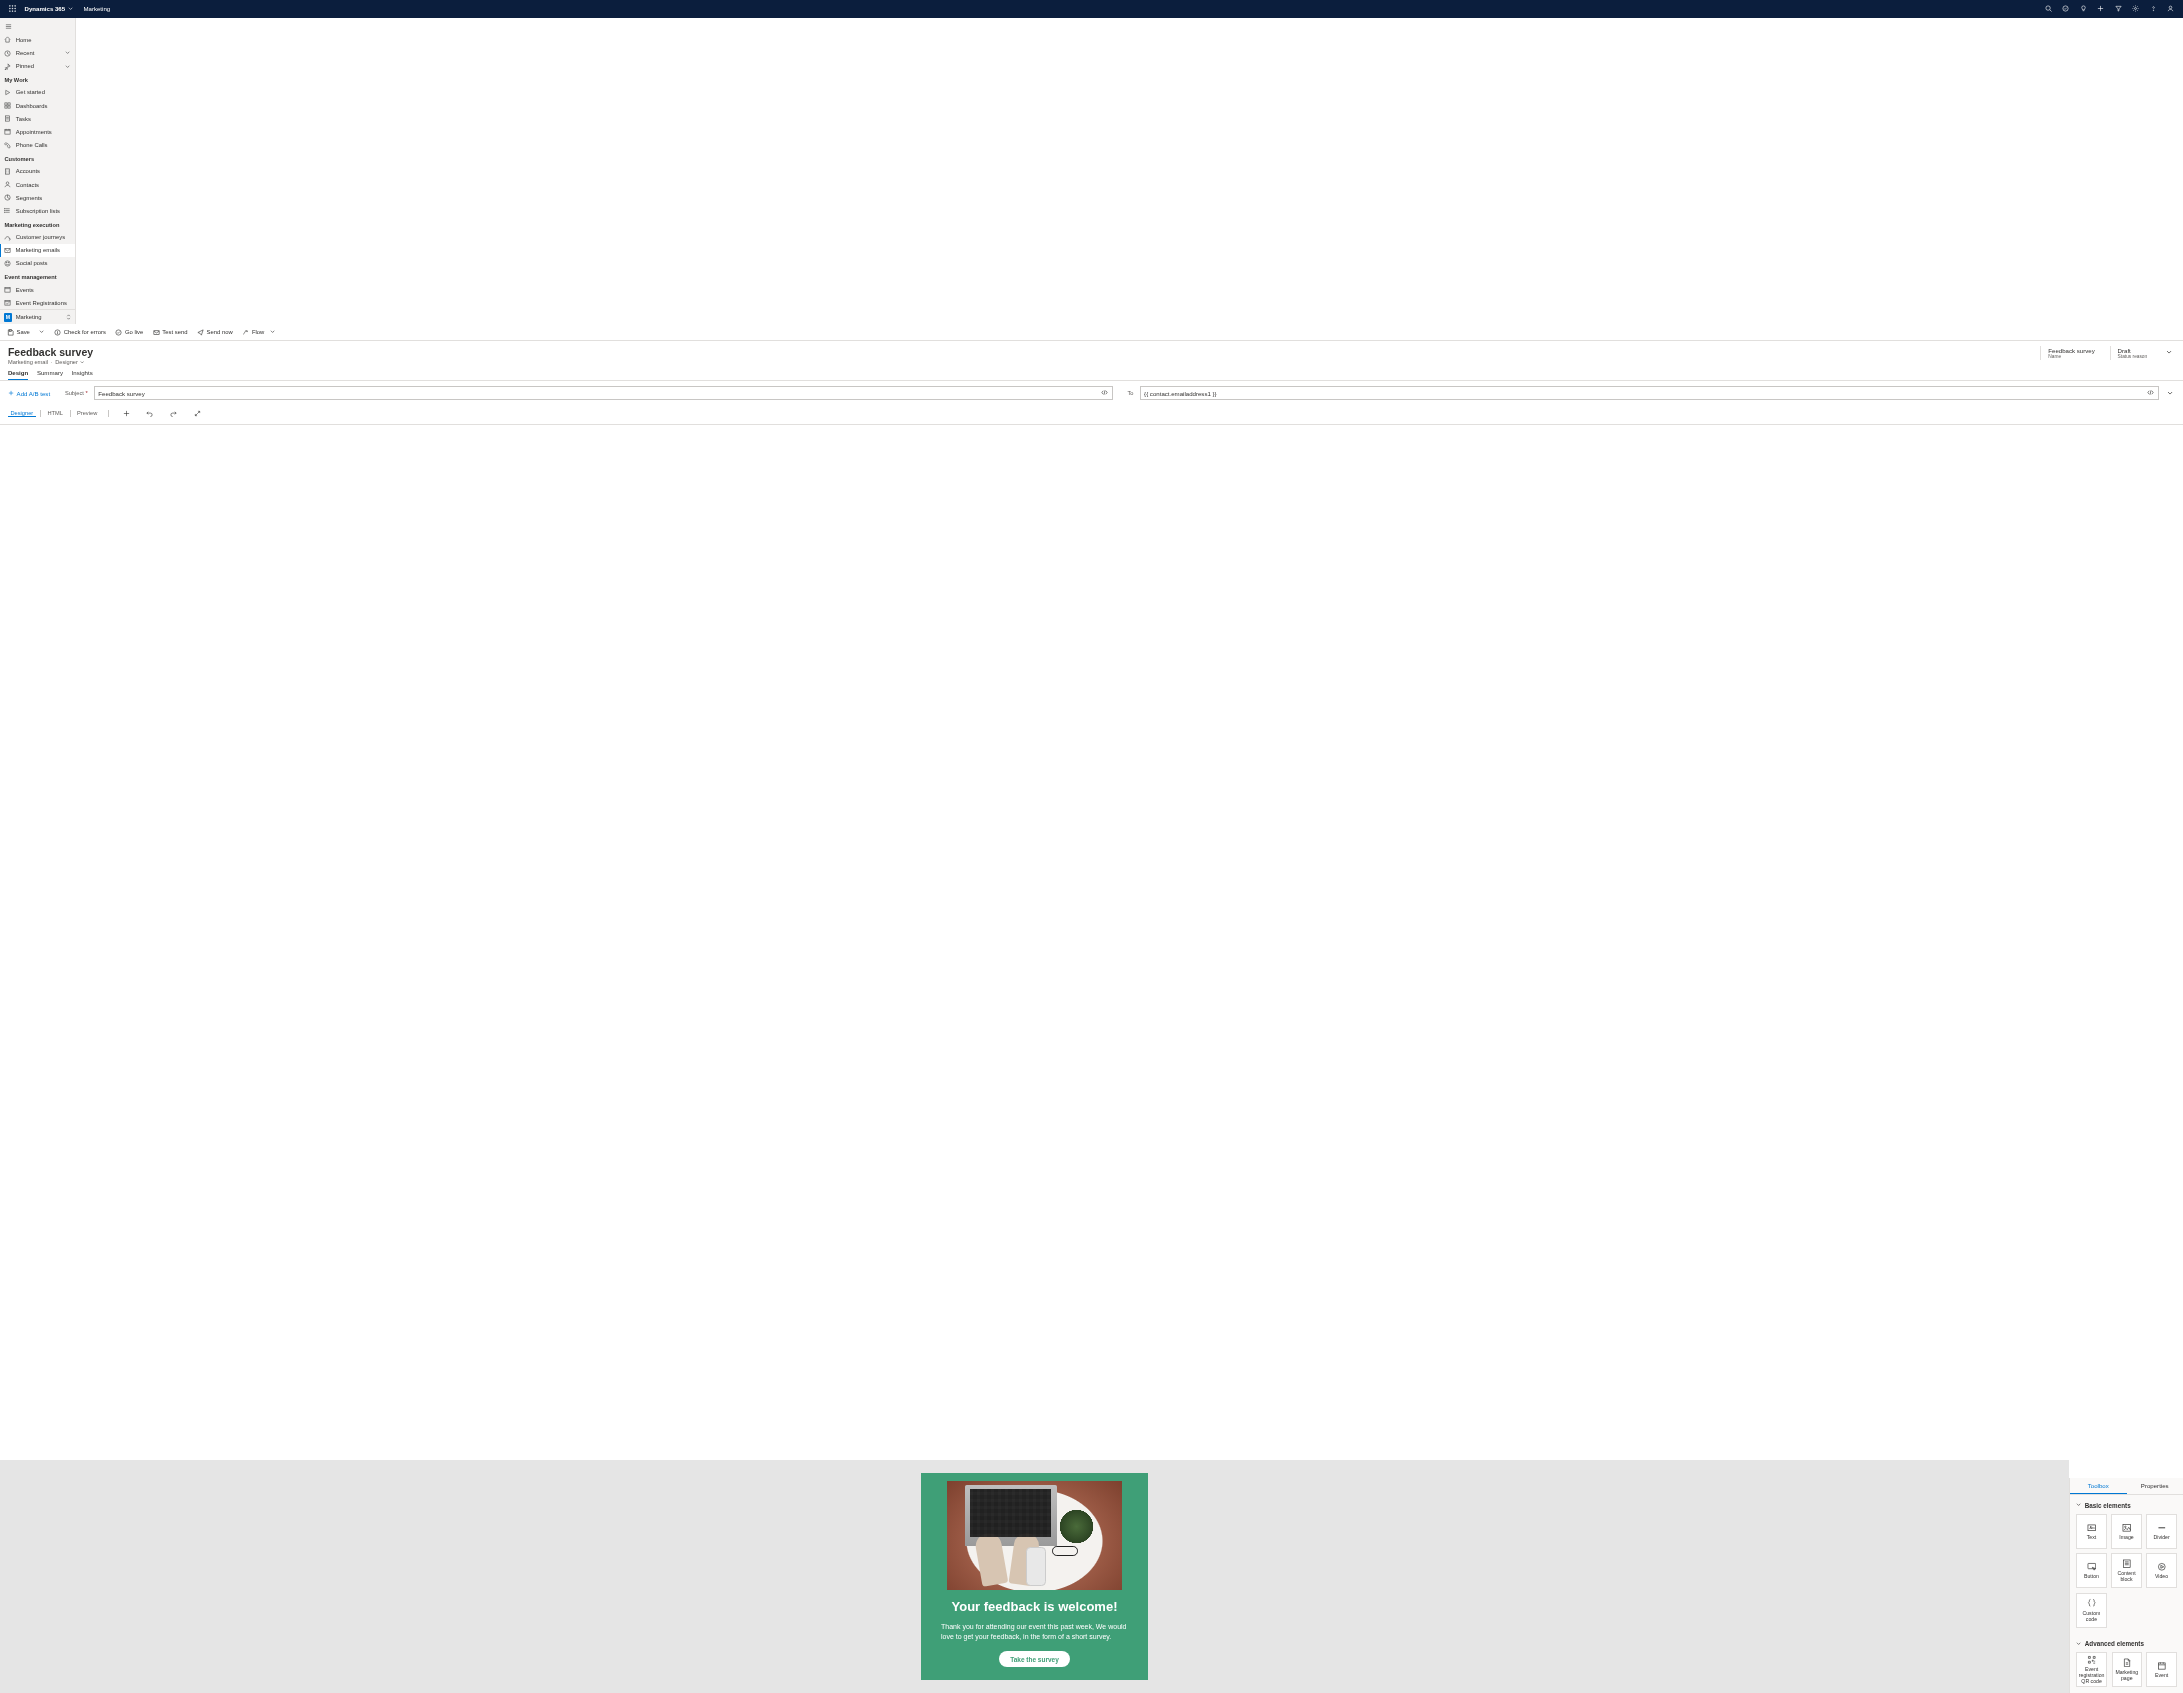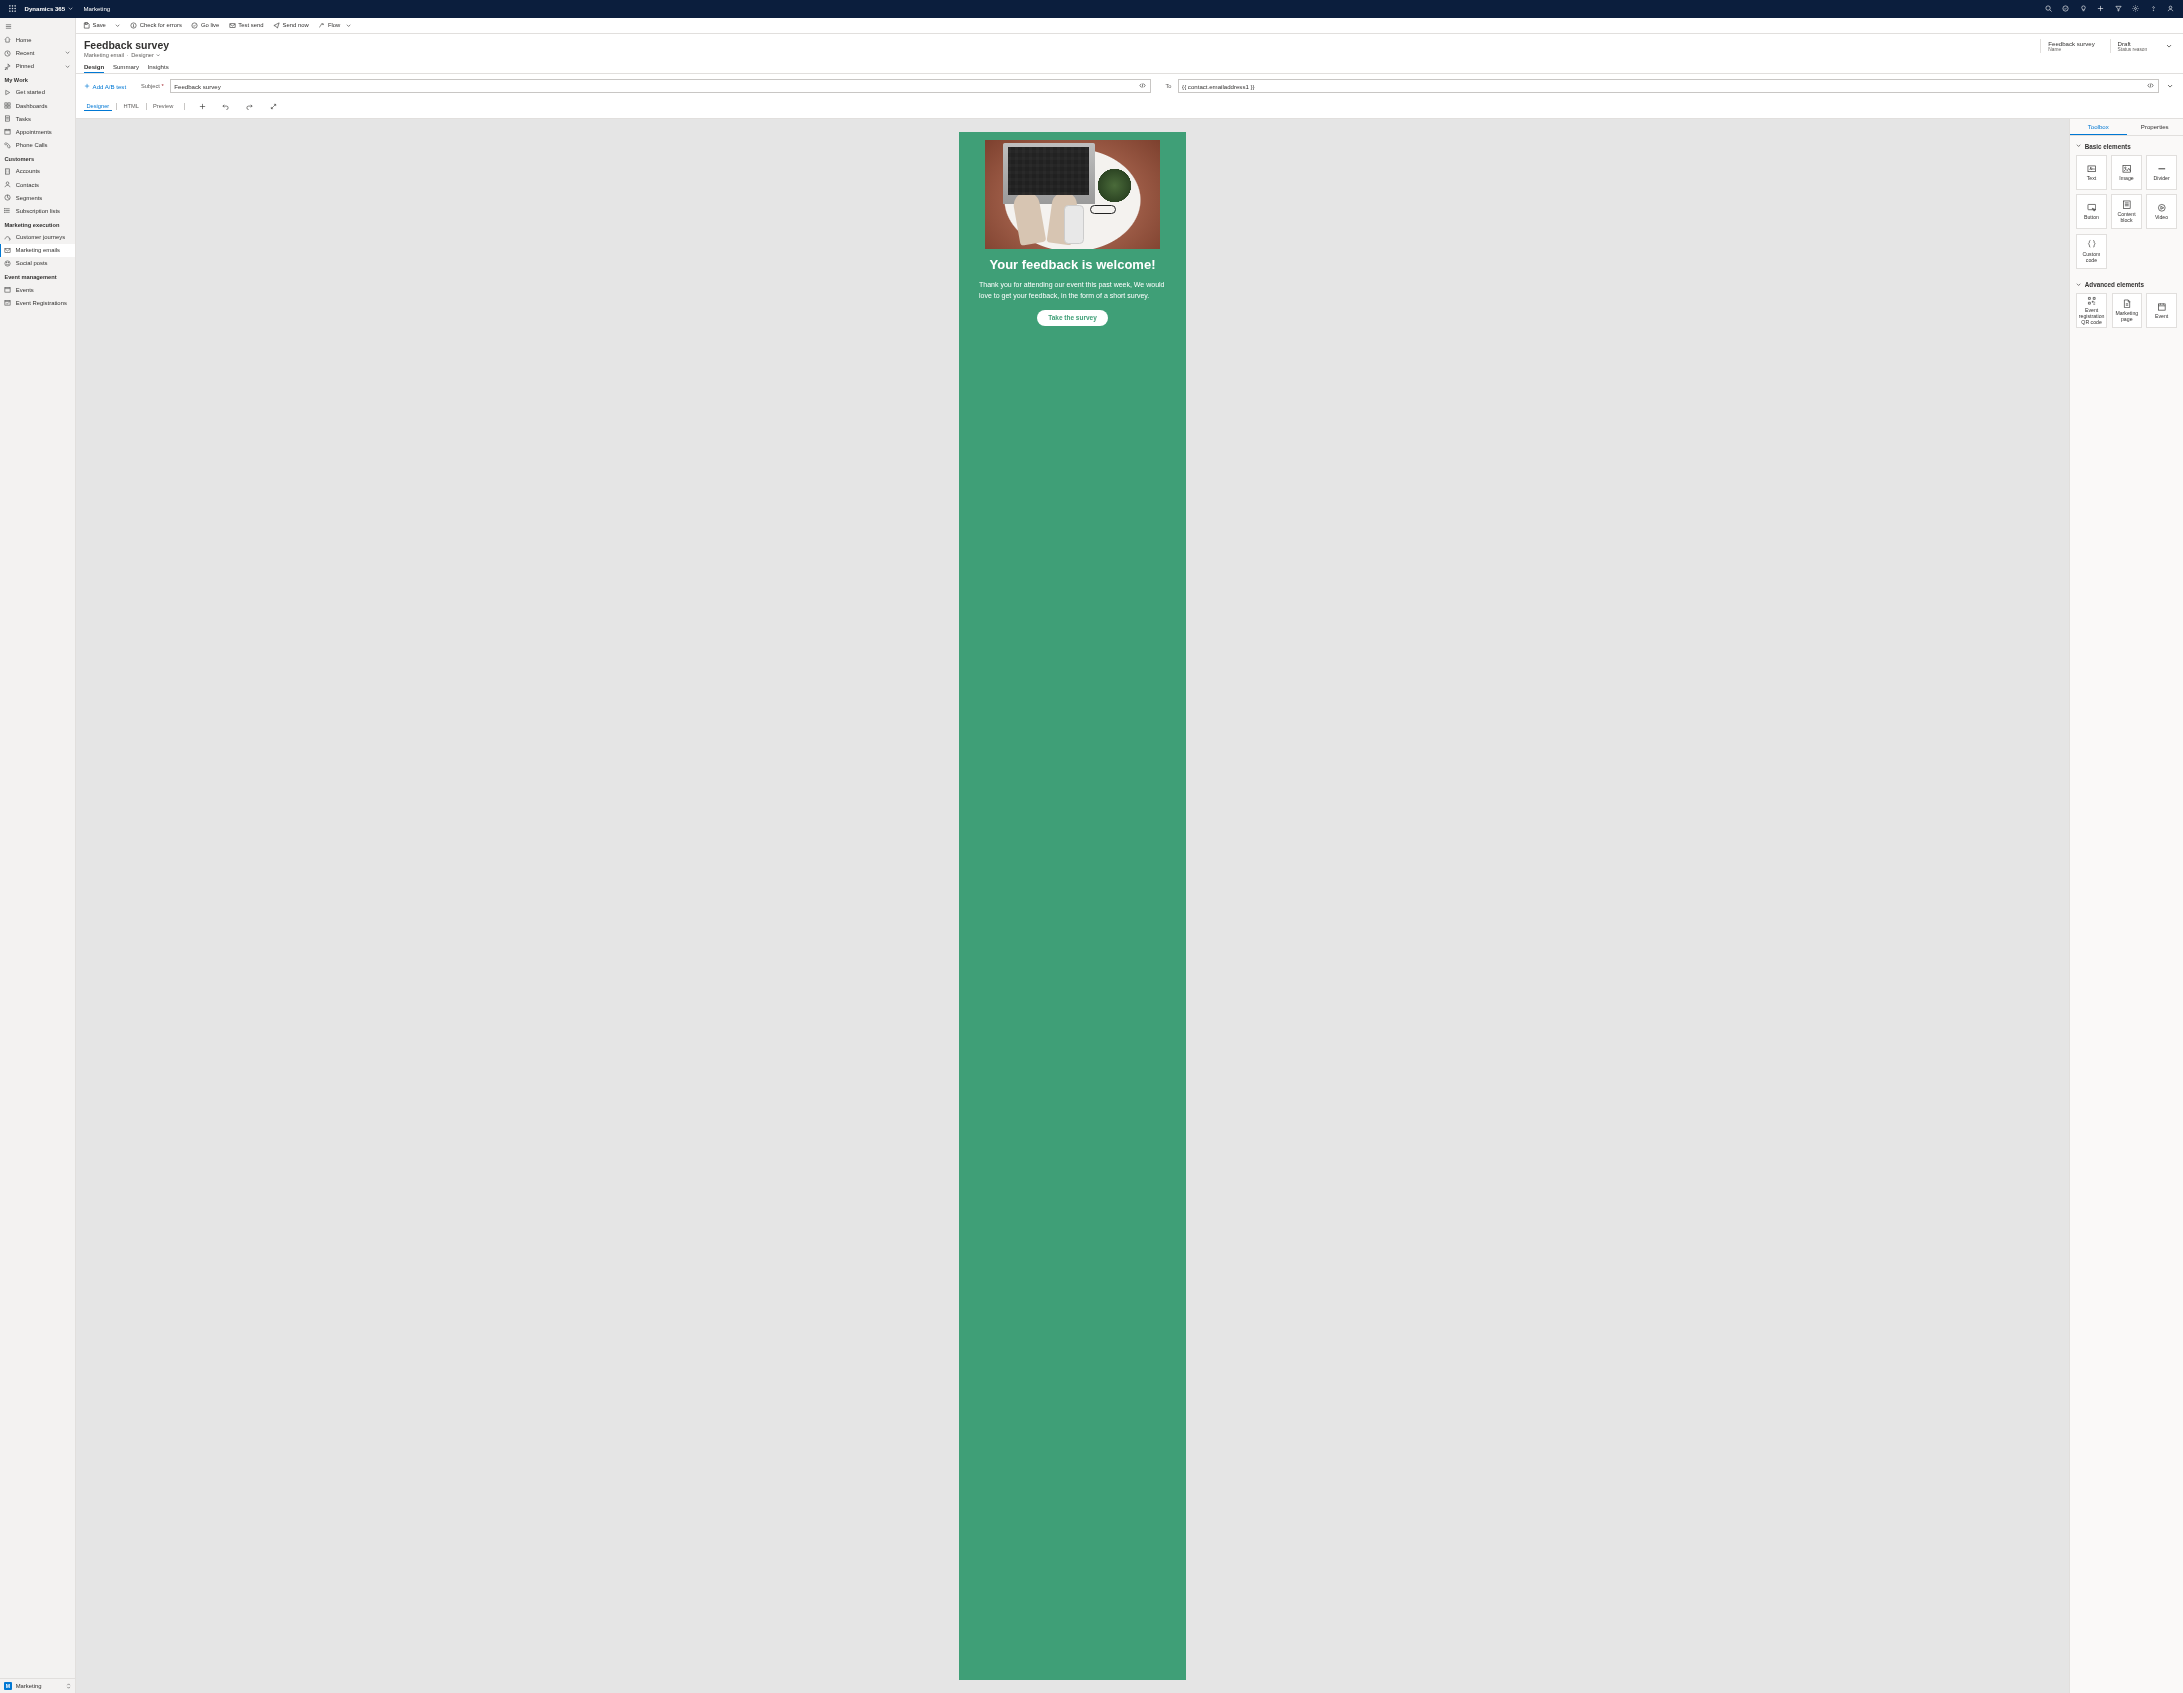--- a/index.html
+++ b/index.html
@@ -37,20 +37,21 @@
   .topbar .spacer { flex: 1; }
   .topbar .ticon {
     width: 17.5px; height: 17.5px;
     display:flex;align-items:center;justify-content:center;
   }
   .topbar svg { stroke:#fff; fill:none; }
 
   .shell {
     display:flex;
     height: calc(100vh - 17.5px);
+    flex-direction: column;
   }
 
   
   .sidebar {
     width: 76px;
     background: #f3f2f1;
     border-right: 0.4px solid #e1dfdd;
     display:flex;
     flex-direction:column;
     font-size: 5.9px;
@@ -195,20 +196,21 @@
   .editor-toolbar .sep { width:0.4px;height:7px;background:#c8c6c4;margin:0 1.7px; }
   .editor-toolbar .tbtn {
     width:14px;height:14px;display:flex;align-items:center;justify-content:center;cursor:pointer;margin-left:7px;
   }
 
   .workspace {
     flex:1;
     display:flex;
     overflow:hidden;
     border-top:0.4px solid #e1dfdd;
+    align-items:flex-end;
   }
 
   .canvas-area {
     flex:1;
     background:#e5e5e5;
     display:flex;
     justify-content:center;
     overflow:auto;
     padding:13px 8.7px;
   }

